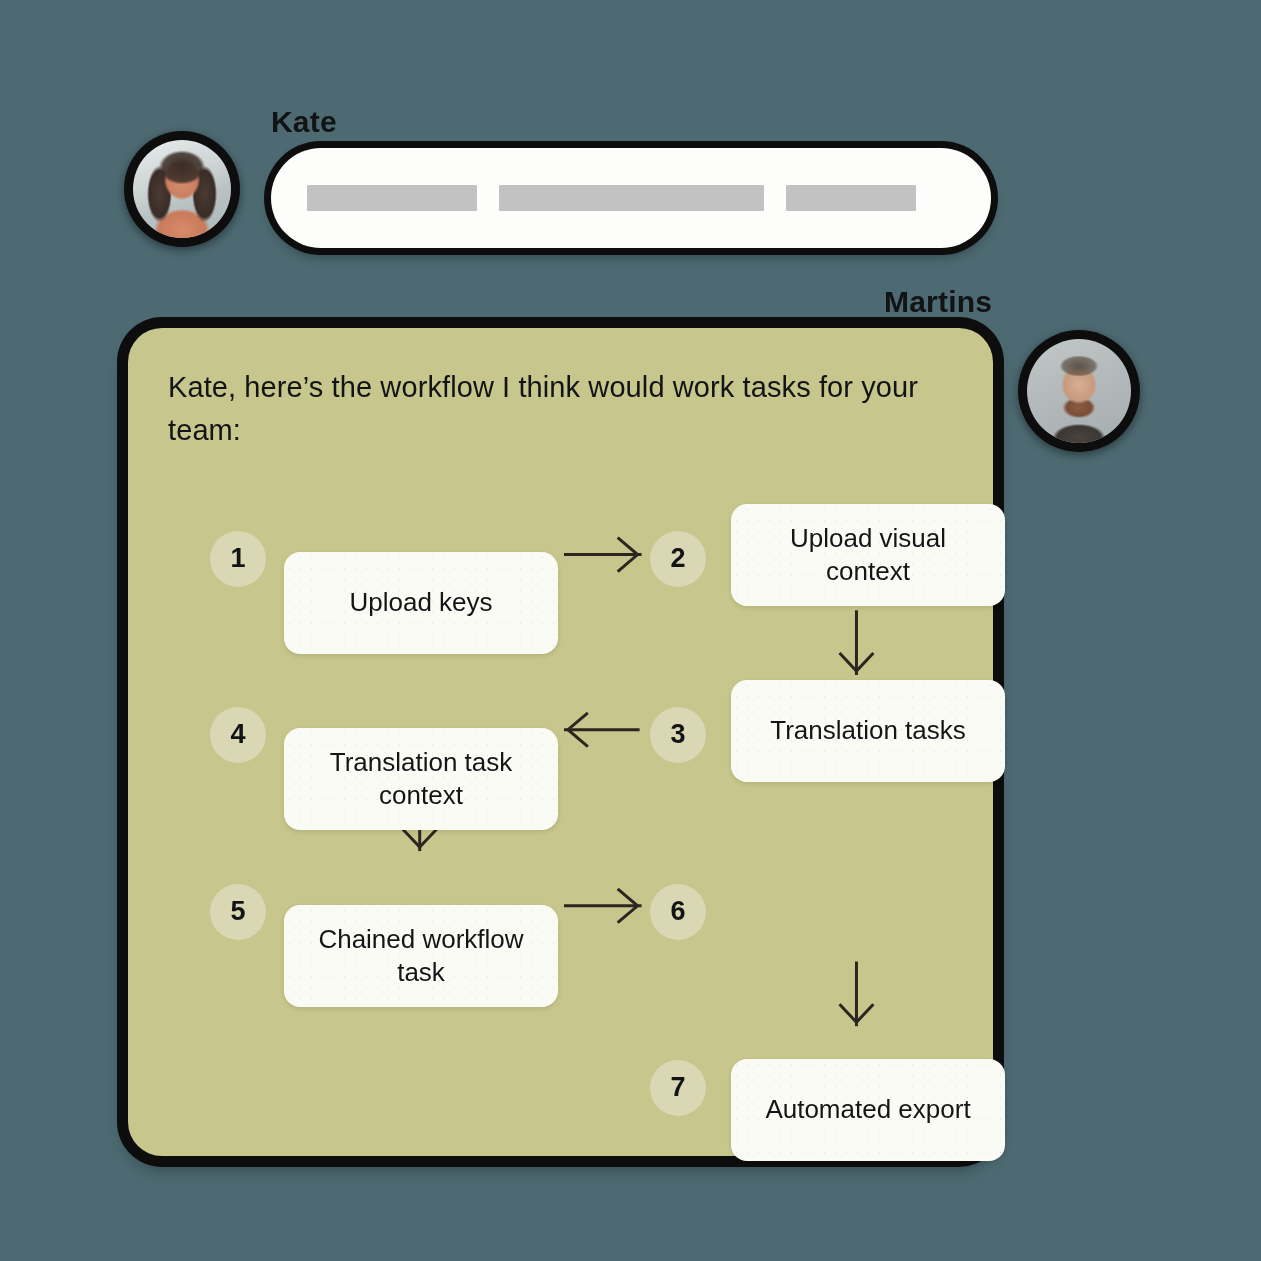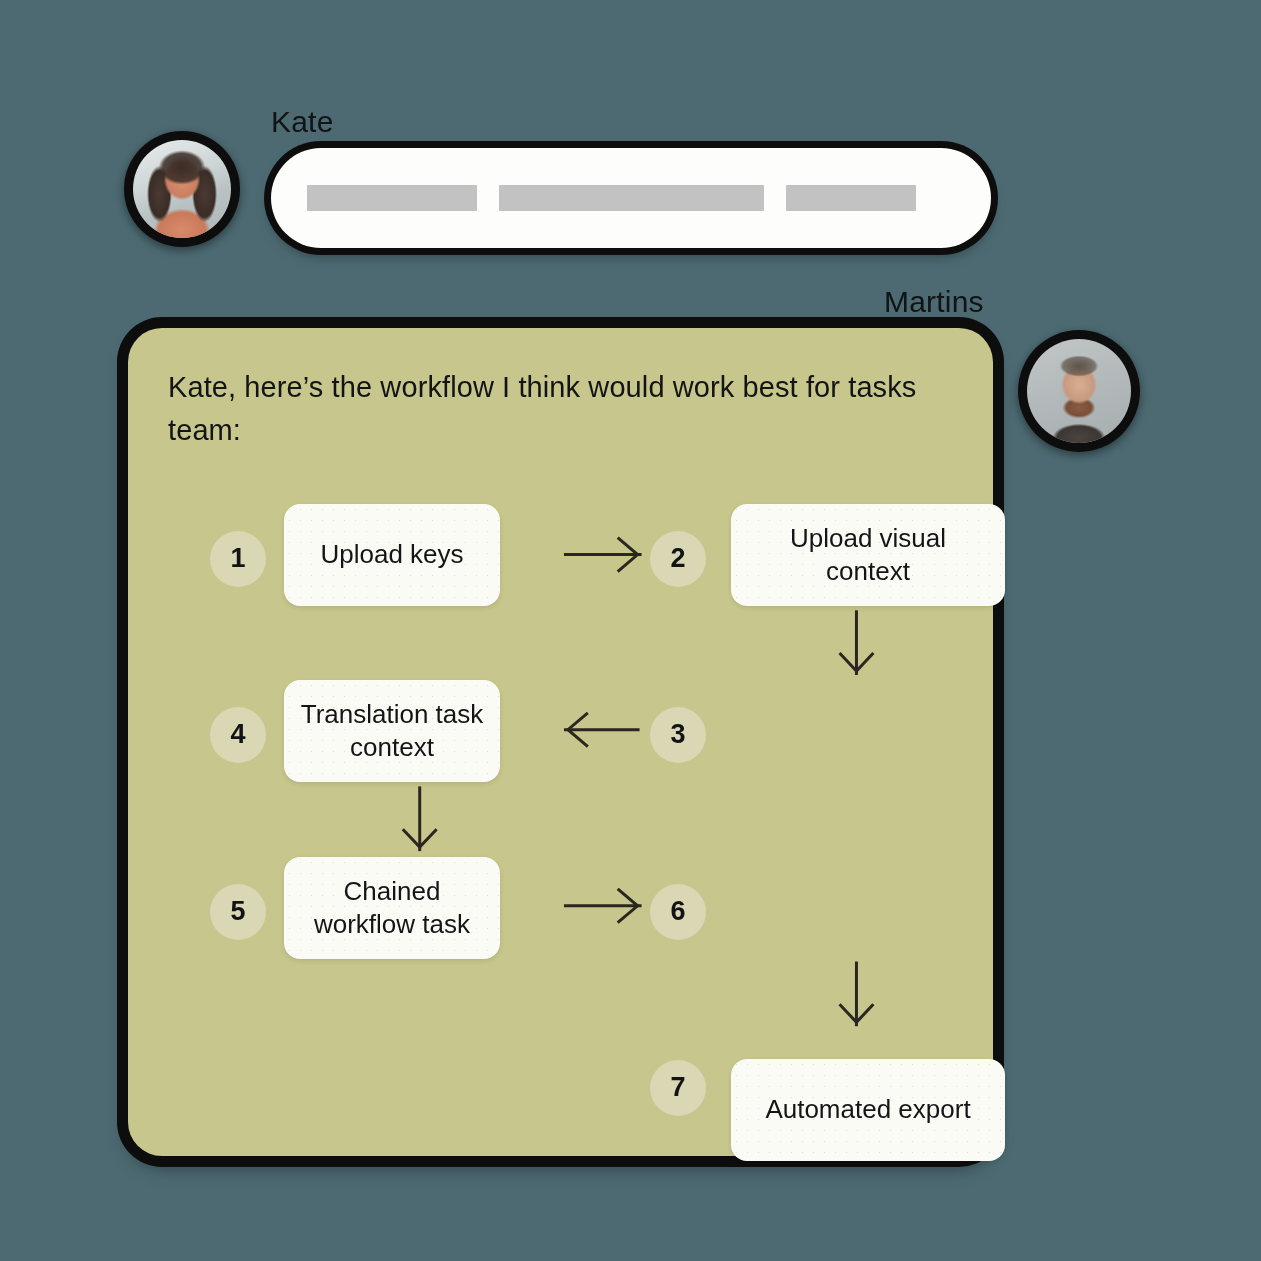--- a/index.html
+++ b/index.html
@@ -75,21 +75,21 @@
     content: "";
     position: absolute; inset: 0;
     background:
       radial-gradient(ellipse 22% 12% at 50% 26%, #5e5449 0%, rgba(94,84,73,0.7) 70%, rgba(94,84,73,0) 85%);
   }
 
   
   .name-label {
     position: absolute;
     font-size: 30px;
-    font-weight: 400;
+    font-weight: 700;
     color: #111314;
     letter-spacing: 0.2px;
     white-space: nowrap;
   }
   #label-kate { left: 271px; top: 105px; }
   #label-martins { left: 884px; top: 285px; }
 
   
   #bubble-kate {
     position: absolute;
@@ -166,21 +166,21 @@
     background: #d9d7b4;
     display: flex;
     align-items: center;
     justify-content: center;
     font-size: 27px;
     font-weight: 700;
     color: #121314;
   }
 
   
-  .col-l { left: 116px; width: 216px; }
+  .col-l { left: 116px; width: 274px; margin-top: 48px; }
   .col-r { left: 555px; width: 274px; margin-left: 8px; }
 
   .row1 { top: 26px;  height: 102px; }
   .row2 { top: 202px; height: 102px; }
   .row3 { top: 379px; height: 102px; }
   .row4 { top: 581px; height: 102px; }
 
   .badge-l { left: 42px; }
   .badge-r { left: 482px; }
   .b-row1 { top: 53px; }
@@ -217,21 +217,21 @@
   <div class="name-label" id="label-martins">Martins</div>
 
   <div class="avatar" id="avatar-martins">
     <div class="avatar-inner">
       <div class="face-martins"></div>
     </div>
   </div>
 
   <div id="bubble-martins">
 
-    <div id="message-intro">Kate, here’s the workflow I think would work best for tasks team:</div>
+    <div id="message-intro">Kate, here’s the workflow I think would work tasks for your team:</div>
 
     <div id="flowchart">
 
       <svg id="arrows" viewBox="0 0 785 660" preserveAspectRatio="none">
         <g stroke="#2b2620" stroke-width="3" fill="none" stroke-linecap="butt" stroke-linejoin="miter">
 
           <line x1="398" y1="77" x2="476" y2="77"></line>
           <polyline points="452,60 472,77 452,94"></polyline>
 
           <line x1="692" y1="133" x2="692" y2="198"></line>
@@ -251,20 +251,21 @@
         </g>
       </svg>
 
       <div class="step-badge badge-l b-row1">1</div>
       <div class="node col-l row1">Upload keys</div>
 
       <div class="step-badge badge-r b-row1">2</div>
       <div class="node col-r row1">Upload visual context</div>
 
       <div class="step-badge badge-r b-row2">3</div>
+      <div class="node col-r row2">Translation tasks</div>
 
       <div class="step-badge badge-l b-row2">4</div>
       <div class="node col-l row2">Translation task context</div>
 
       <div class="step-badge badge-l b-row3">5</div>
       <div class="node col-l row3">Chained workflow task</div>
 
       <div class="step-badge badge-r b-row3">6</div>
 
       <div class="step-badge badge-r b-row4">7</div>

